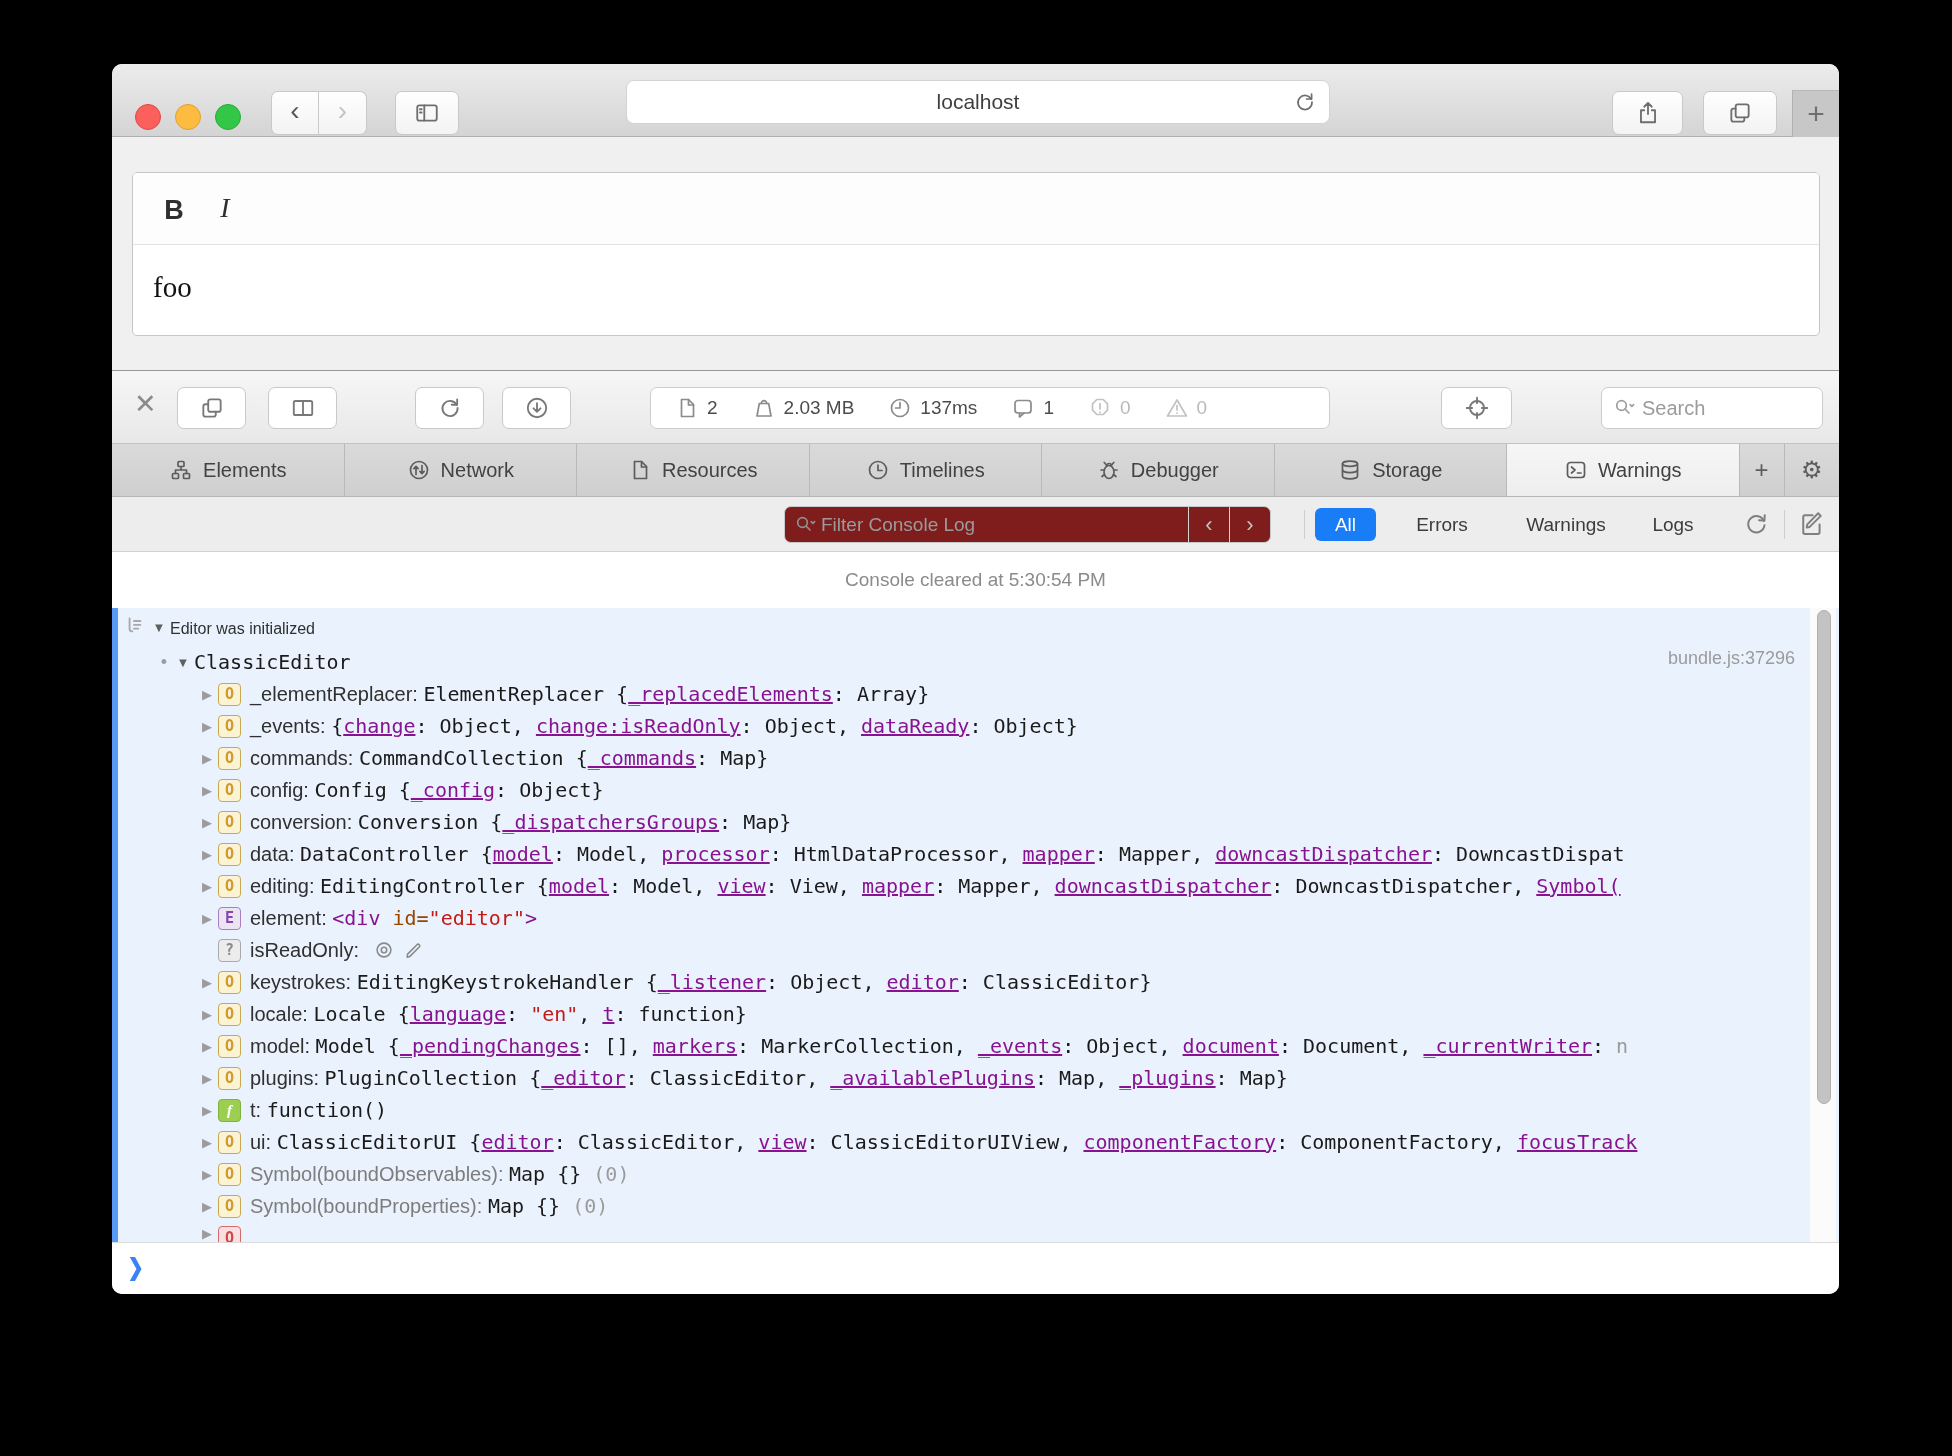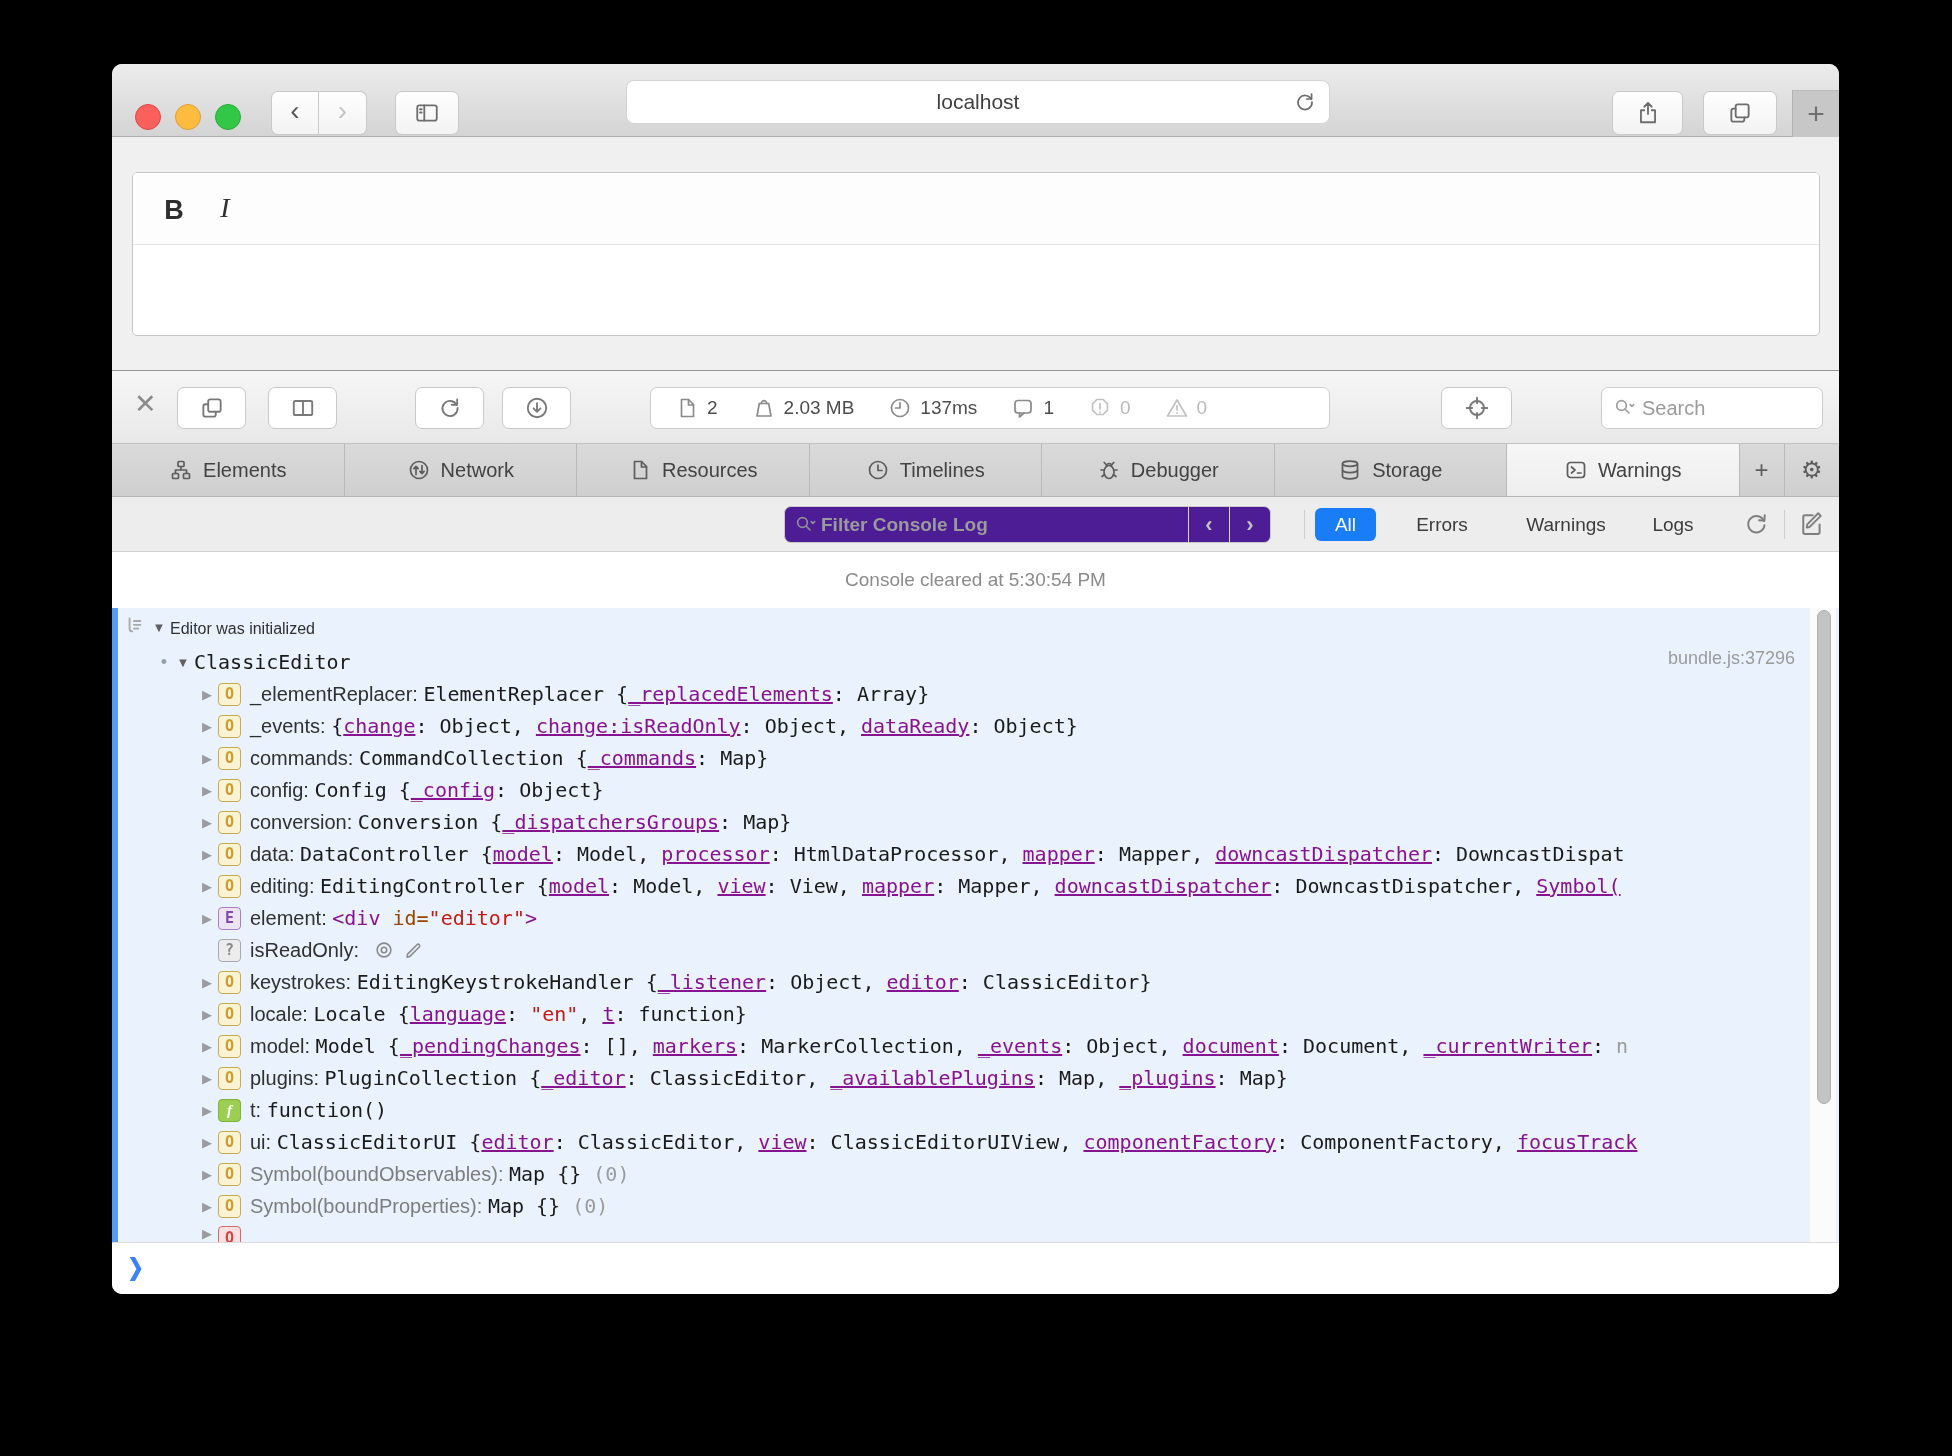--- a/index.html
+++ b/index.html
@@ -50,22 +50,22 @@
   
   .tabbar{display:flex;height:53px;flex:0 0 53px;background:linear-gradient(#dadada,#cfcfcf);
           border-bottom:1px solid #b7b7b7;}
   .tab{display:flex;align-items:center;justify-content:center;gap:10px;flex:0 0 232.5px;
        border-right:1px solid #b9b9b9;color:#424242;font-size:20px;}
   .tab .icn{color:#5c5c5c;}
   .tab.active{background:linear-gradient(#f6f6f6,#eeeeee);}
   .tab.small{flex:1 1 auto;font-size:24px;color:#5d5d5d;}
   
   .filterbar{position:relative;height:55px;flex:0 0 55px;background:#ededed;border-bottom:1px solid #d1d1d1;}
-  .filterfield{position:absolute;left:672px;top:9px;width:487px;height:37px;background:#4c1d95;border:1px solid #c9c9c9;
-               border-radius:7px;display:flex;align-items:center;overflow:hidden;font-weight:bold;}
+  .filterfield{position:absolute;left:672px;top:9px;width:487px;height:37px;background:#7f1d1d;border:1px solid #c9c9c9;
+               border-radius:7px;display:flex;align-items:center;overflow:hidden;}
   .filterfield .ph{font-size:19px;color:#9b9b9b;flex:1 1 auto;}
   .filterfield .icn{margin:0 4px 0 8px;color:#8f8f8f;}
   .navcell{flex:0 0 41px;height:100%;border-left:1px solid #d4d4d4;display:flex;align-items:center;justify-content:center;
            color:#c2c2c2;font-size:22px;}
   .vsep{position:absolute;top:13px;width:1px;height:29px;background:#cecece;}
   .scope{position:absolute;top:11px;height:33px;display:flex;align-items:center;justify-content:center;
          font-size:19px;color:#3c3c3c;border-radius:6px;}
   .scope.active{background:#1a7df8;color:#fff;}
   .fbicon{position:absolute;top:13px;width:28px;height:28px;color:#7f7f7f;}
   
@@ -169,20 +169,21 @@
         <span>+</span>
       </div>
     </div>
 
     <div class="page">
       <div class="editorbox">
         <div class="edtoolbar">
           <div class="edbold">B</div>
           <div class="editalic">I</div>
         </div>
+        <div class="edcontent">foo</div>
       </div>
     </div>
 
     <div class="itoolbar">
       <span class="xclose">✕</span>
       <div class="tbtn" style="left:65px;width:69px;">
         <span class="icn icn26">
             <svg viewBox="0 0 24 24">
               <rect x="8.5" y="4" width="11.5" height="11.5" rx="2"></rect>
               <path d="M15.5 15.5V18a2 2 0 0 1-2 2H6a2 2 0 0 1-2-2v-7.5a2 2 0 0 1 2-2h2.5"></path>

